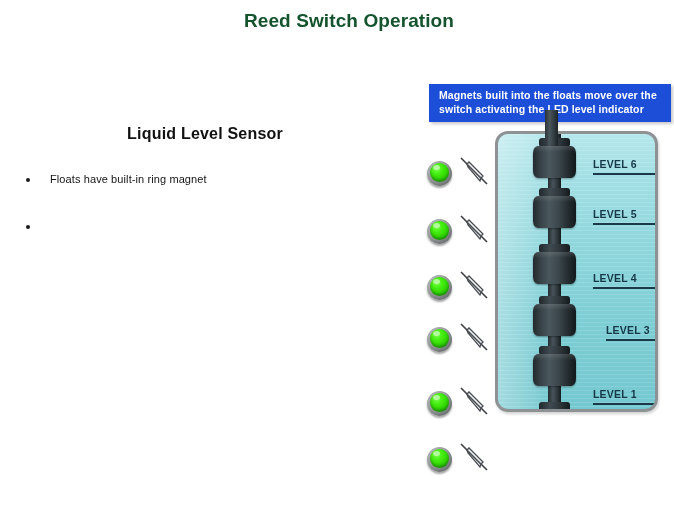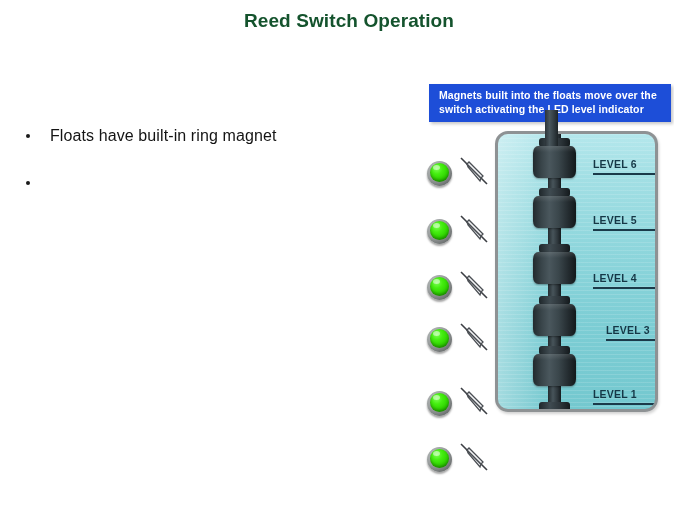--- a/index.html
+++ b/index.html
@@ -54,21 +54,21 @@
   .bullet-dot {
     width: 4px;
     height: 4px;
     border-radius: 50%;
     background: #1a1a1a;
     margin-top: 9px;
     margin-right: 20px;
     flex: 0 0 auto;
   }
   .bullet-text {
-    font-size: 16px;
+    font-size: 11px;
     line-height: 21px;
     color: #141414;
     letter-spacing: 0.1px;
     max-width: 330px;
   }
 
   
   #callout {
     position: absolute;
     left: 429px;
@@ -231,20 +231,21 @@
     z-index: 3;
   }
 </style>
 </head>
 <body>
 
 <div id="slide-title">Reed Switch Operation</div>
 
 <div id="left-panel">
 
+  <div id="subhead">Liquid Level Sensor</div>
 
   <div class="bullet-row">
     <span class="bullet-dot"></span>
     <span class="bullet-text">Floats have built-in ring magnet</span>
   </div>
 
 
   <div class="bullet-row">
     <span class="bullet-dot"></span>
   </div>
@@ -336,21 +337,21 @@
     <div class="collar" style="top:268px;"></div>
     <div class="float" style="top:276px;"></div>
 
     <div id="stem-tip" style="top:320px;"></div>
   </div>
 
   <div class="level-label" style="top:24px;">
     <span>LEVEL 6</span>
     <span class="rule"></span>
   </div>
-  <div class="level-label" style="top:80px;">
+  <div class="level-label" style="top:74px;">
     <span>LEVEL 5</span>
     <span class="rule"></span>
   </div>
   <div class="level-label" style="top:138px;">
     <span>LEVEL 4</span>
     <span class="rule"></span>
   </div>
   <div class="level-label" style="top:190px;margin-left:13px;">
     <span>LEVEL 3</span>
     <span class="rule"></span>

